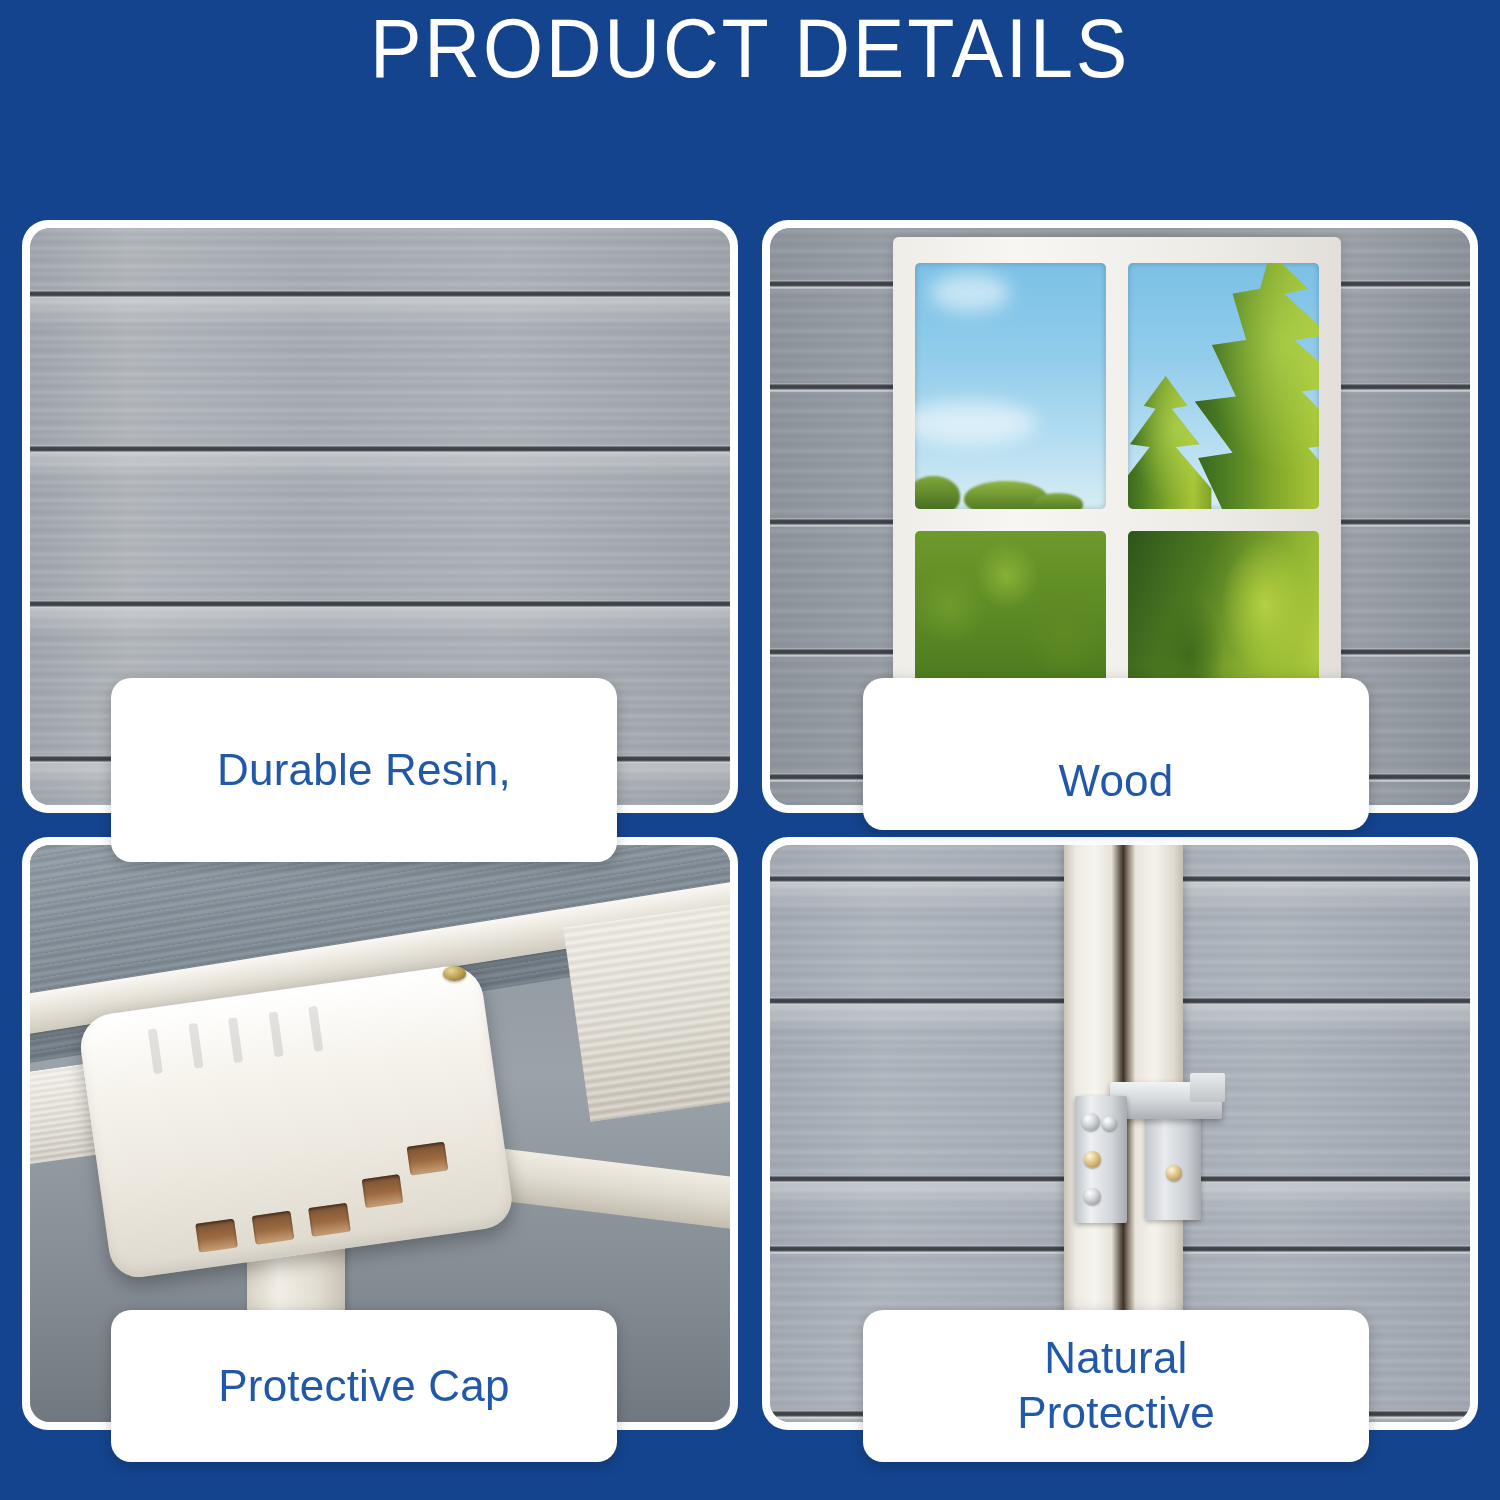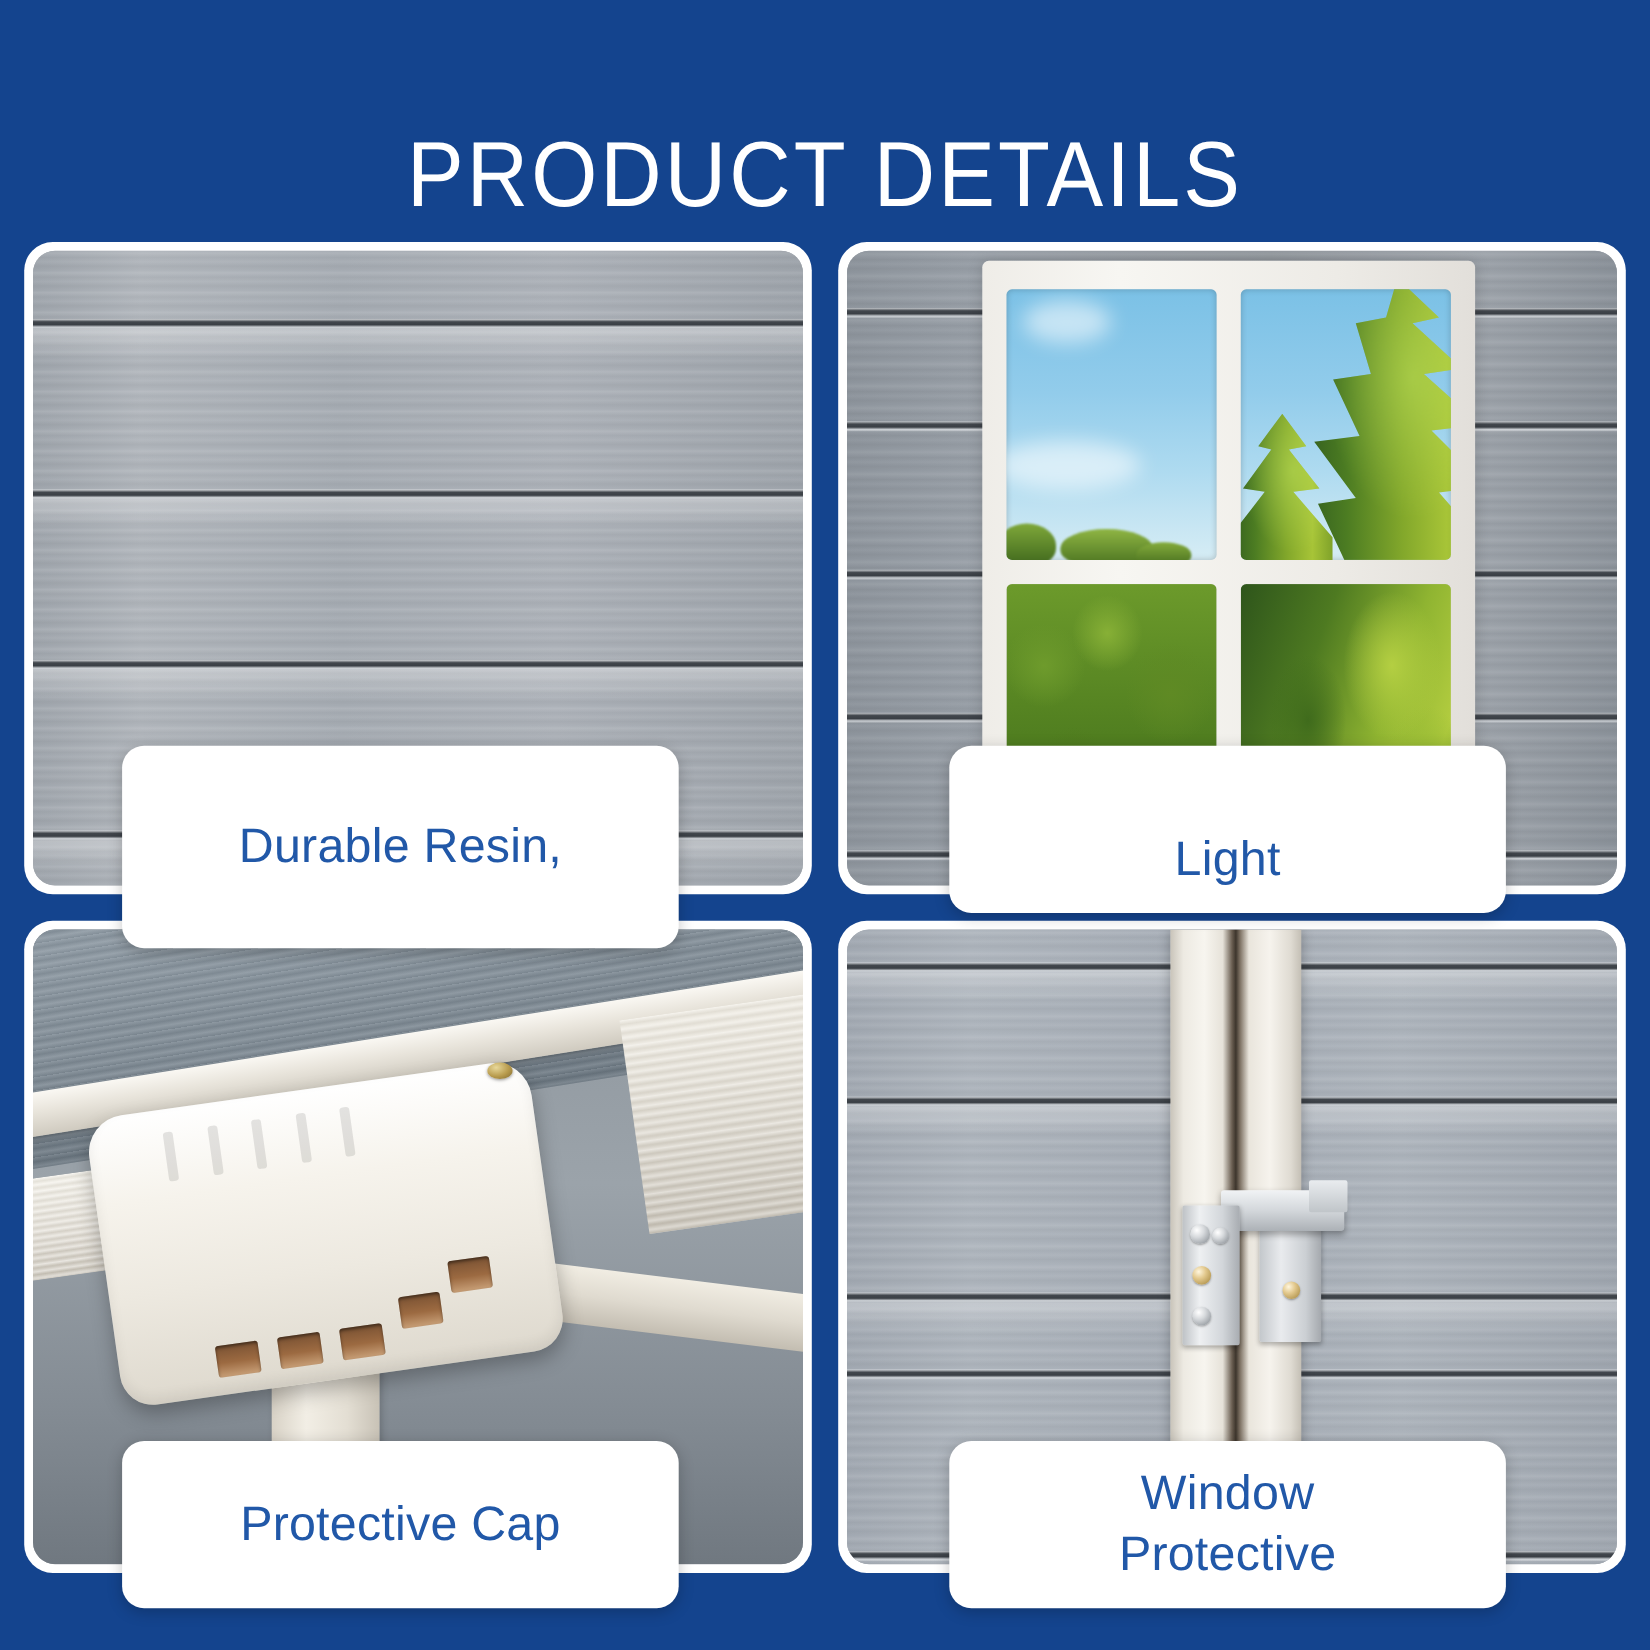--- a/index.html
+++ b/index.html
@@ -21,21 +21,21 @@
   }
 
   
   #header {
     position: absolute;
     left: 0;
     top: 0;
     width: 1500px;
     height: 200px;
     display: flex;
-    align-items: flex-end;
+    align-items: flex-start;
     justify-content: center;
   }
   #page-title {
     color: #FFFFFF;
     font-family: "Liberation Sans Narrow", "Liberation Sans", sans-serif;
     font-size: 84px;
     font-weight: 400;
     letter-spacing: 3px;
     transform: scaleX(0.92);
     white-space: nowrap;
@@ -550,24 +550,24 @@
       </div>
     </div>
 
   </div>
 
   <div class="caption-card" id="cap-card-1">
     <div class="caption-text"><span>Durable Resin,</span><br></div>
   </div>
 
   <div class="caption-card" id="cap-card-2">
-    <div class="caption-text"><br><span>Light</span></div>
+    <div class="caption-text"><br><span>Wood</span></div>
   </div>
 
   <div class="caption-card" id="cap-card-3">
     <div class="caption-text">Protective Cap</div>
   </div>
 
   <div class="caption-card" id="cap-card-4">
-    <div class="caption-text"><span>Window</span><br><span>Protective</span></div>
+    <div class="caption-text"><span>Natural</span><br><span>Protective</span></div>
   </div>
 
 </div>
 
 </body></html>

